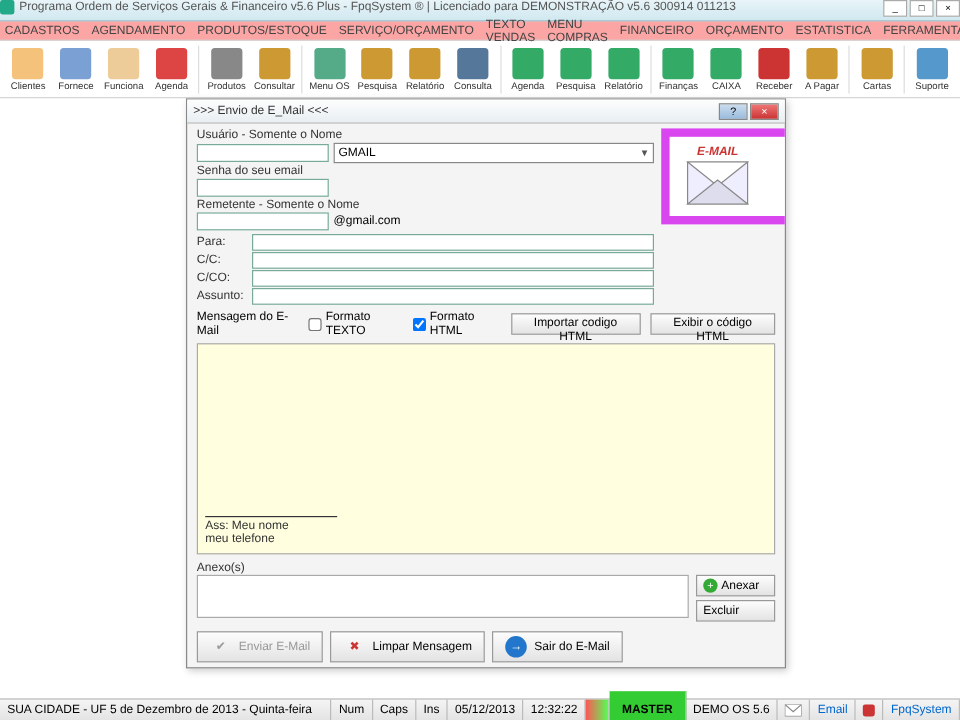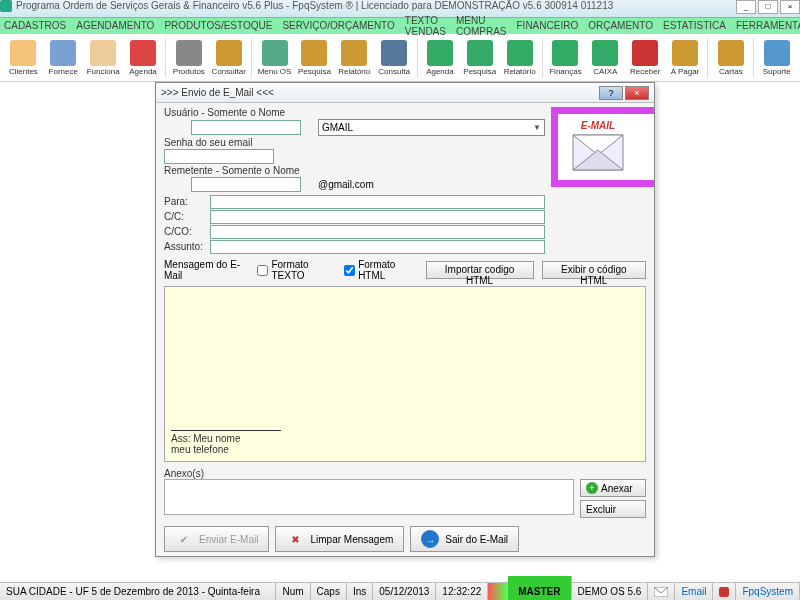--- a/index.html
+++ b/index.html
@@ -4,21 +4,21 @@
 <style>
 * { box-sizing: border-box; margin: 0; padding: 0; font-family: Tahoma, Arial, sans-serif; font-size: 10px; }
 body { background: #f0f0f0; width: 800px; height: 600px; overflow: hidden; position: relative; }
 
 .titlebar { background: linear-gradient(#e8f4f8, #d0e8f0); height: 18px; display: flex; padding: 0 0; border-bottom: 1px solid #8ab0c0; }
 .titlebar .app-icon { width: 12px; height: 12px; background: #2a8; border-radius: 2px; margin-right: 4px; }
 .titlebar .title { color: #555; font-size: 10px; flex: 1; }
 .titlebar .win-controls { display: flex; gap: 2px; }
 .titlebar .win-btn { width: 20px; height: 14px; background: #fff; border: 1px solid #aaa; font-size: 8px; text-align: center; line-height: 12px; cursor: pointer; }
 
-.menubar { background: #86efac; height: 16px; display: flex; align-items: center; padding: 0 4px; border-bottom: 1px solid #ccc; gap: 10px; }
+.menubar { background: #fca5a5; height: 16px; display: flex; align-items: center; padding: 0 4px; border-bottom: 1px solid #ccc; gap: 10px; }
 .menubar .menu-item { color: #444; cursor: pointer; }
 
 .toolbar { background: #fff; height: 48px; display: flex; align-items: center; padding: 2px 4px; border-bottom: 1px solid #ccc; gap: 1px; }
 .toolbar .tb-btn { display: flex; flex-direction: column; align-items: center; justify-content: center; width: 40px; height: 44px; cursor: pointer; border: 1px solid transparent; }
 .toolbar .tb-icon { width: 26px; height: 26px; border-radius: 3px; margin-bottom: 1px; display:flex;align-items:center;justify-content:center;font-size:14px;color:#fff;text-shadow:0 0 1px #000; }
 .toolbar .tb-label { font-size: 8px; color: #333; }
 .toolbar .sep { width: 1px; height: 40px; background: #ddd; margin: 0 2px; }
 
 .workspace { position: absolute; top: 82px; left: 0; right: 0; bottom: 18px; background: #fff; }
 
@@ -30,21 +30,21 @@
 .dialog-titlebar .dbtn.close { background: linear-gradient(#e77,#c33); color: #fff; }
 
 .dialog-body { flex: 1; padding: 4px 8px; display: flex; flex-direction: column; gap: 2px; overflow: hidden; }
 
 .top-section { display: flex; gap: 6px; }
 .top-left { flex: 1; display: flex; flex-direction: column; gap: 1px; }
 .top-right { width: 95px; }
 .email-img { width: 114px; height: 80px; border: 7px solid #d946ef; background: #fff; display: flex; align-items: center; }
 
 .field-label { color: #333; font-size: 10px; }
-.row { display: flex; align-items: center; gap: 17px; margin-left: 27px; }
+.row { display: flex; align-items: center; gap: 4px; }
 .text-input { border: 1px solid #7a9; background: #fff; height: 15px; padding: 0 3px; }
 .text-input.small { width: 110px; }
 .combo { flex: 1; height: 17px; border: 1px solid #888; background: #fff; padding: 0 3px; display: flex; align-items: center; justify-content: space-between; cursor: pointer; }
 .combo .arrow { font-size: 8px; color: #555; }
 
 .addr-grid { display: grid; grid-template-columns: 45px 1fr; gap: 1px; margin-top: 2px; }
 .addr-grid .lbl { font-size: 10px; color: #333; padding-top: 1px; }
 .addr-grid input { border: 1px solid #7a9; height: 14px; padding: 0 3px; width: 100%; }
 
 .format-row { display: flex; align-items: center; gap: 8px; margin-top: 3px; }

